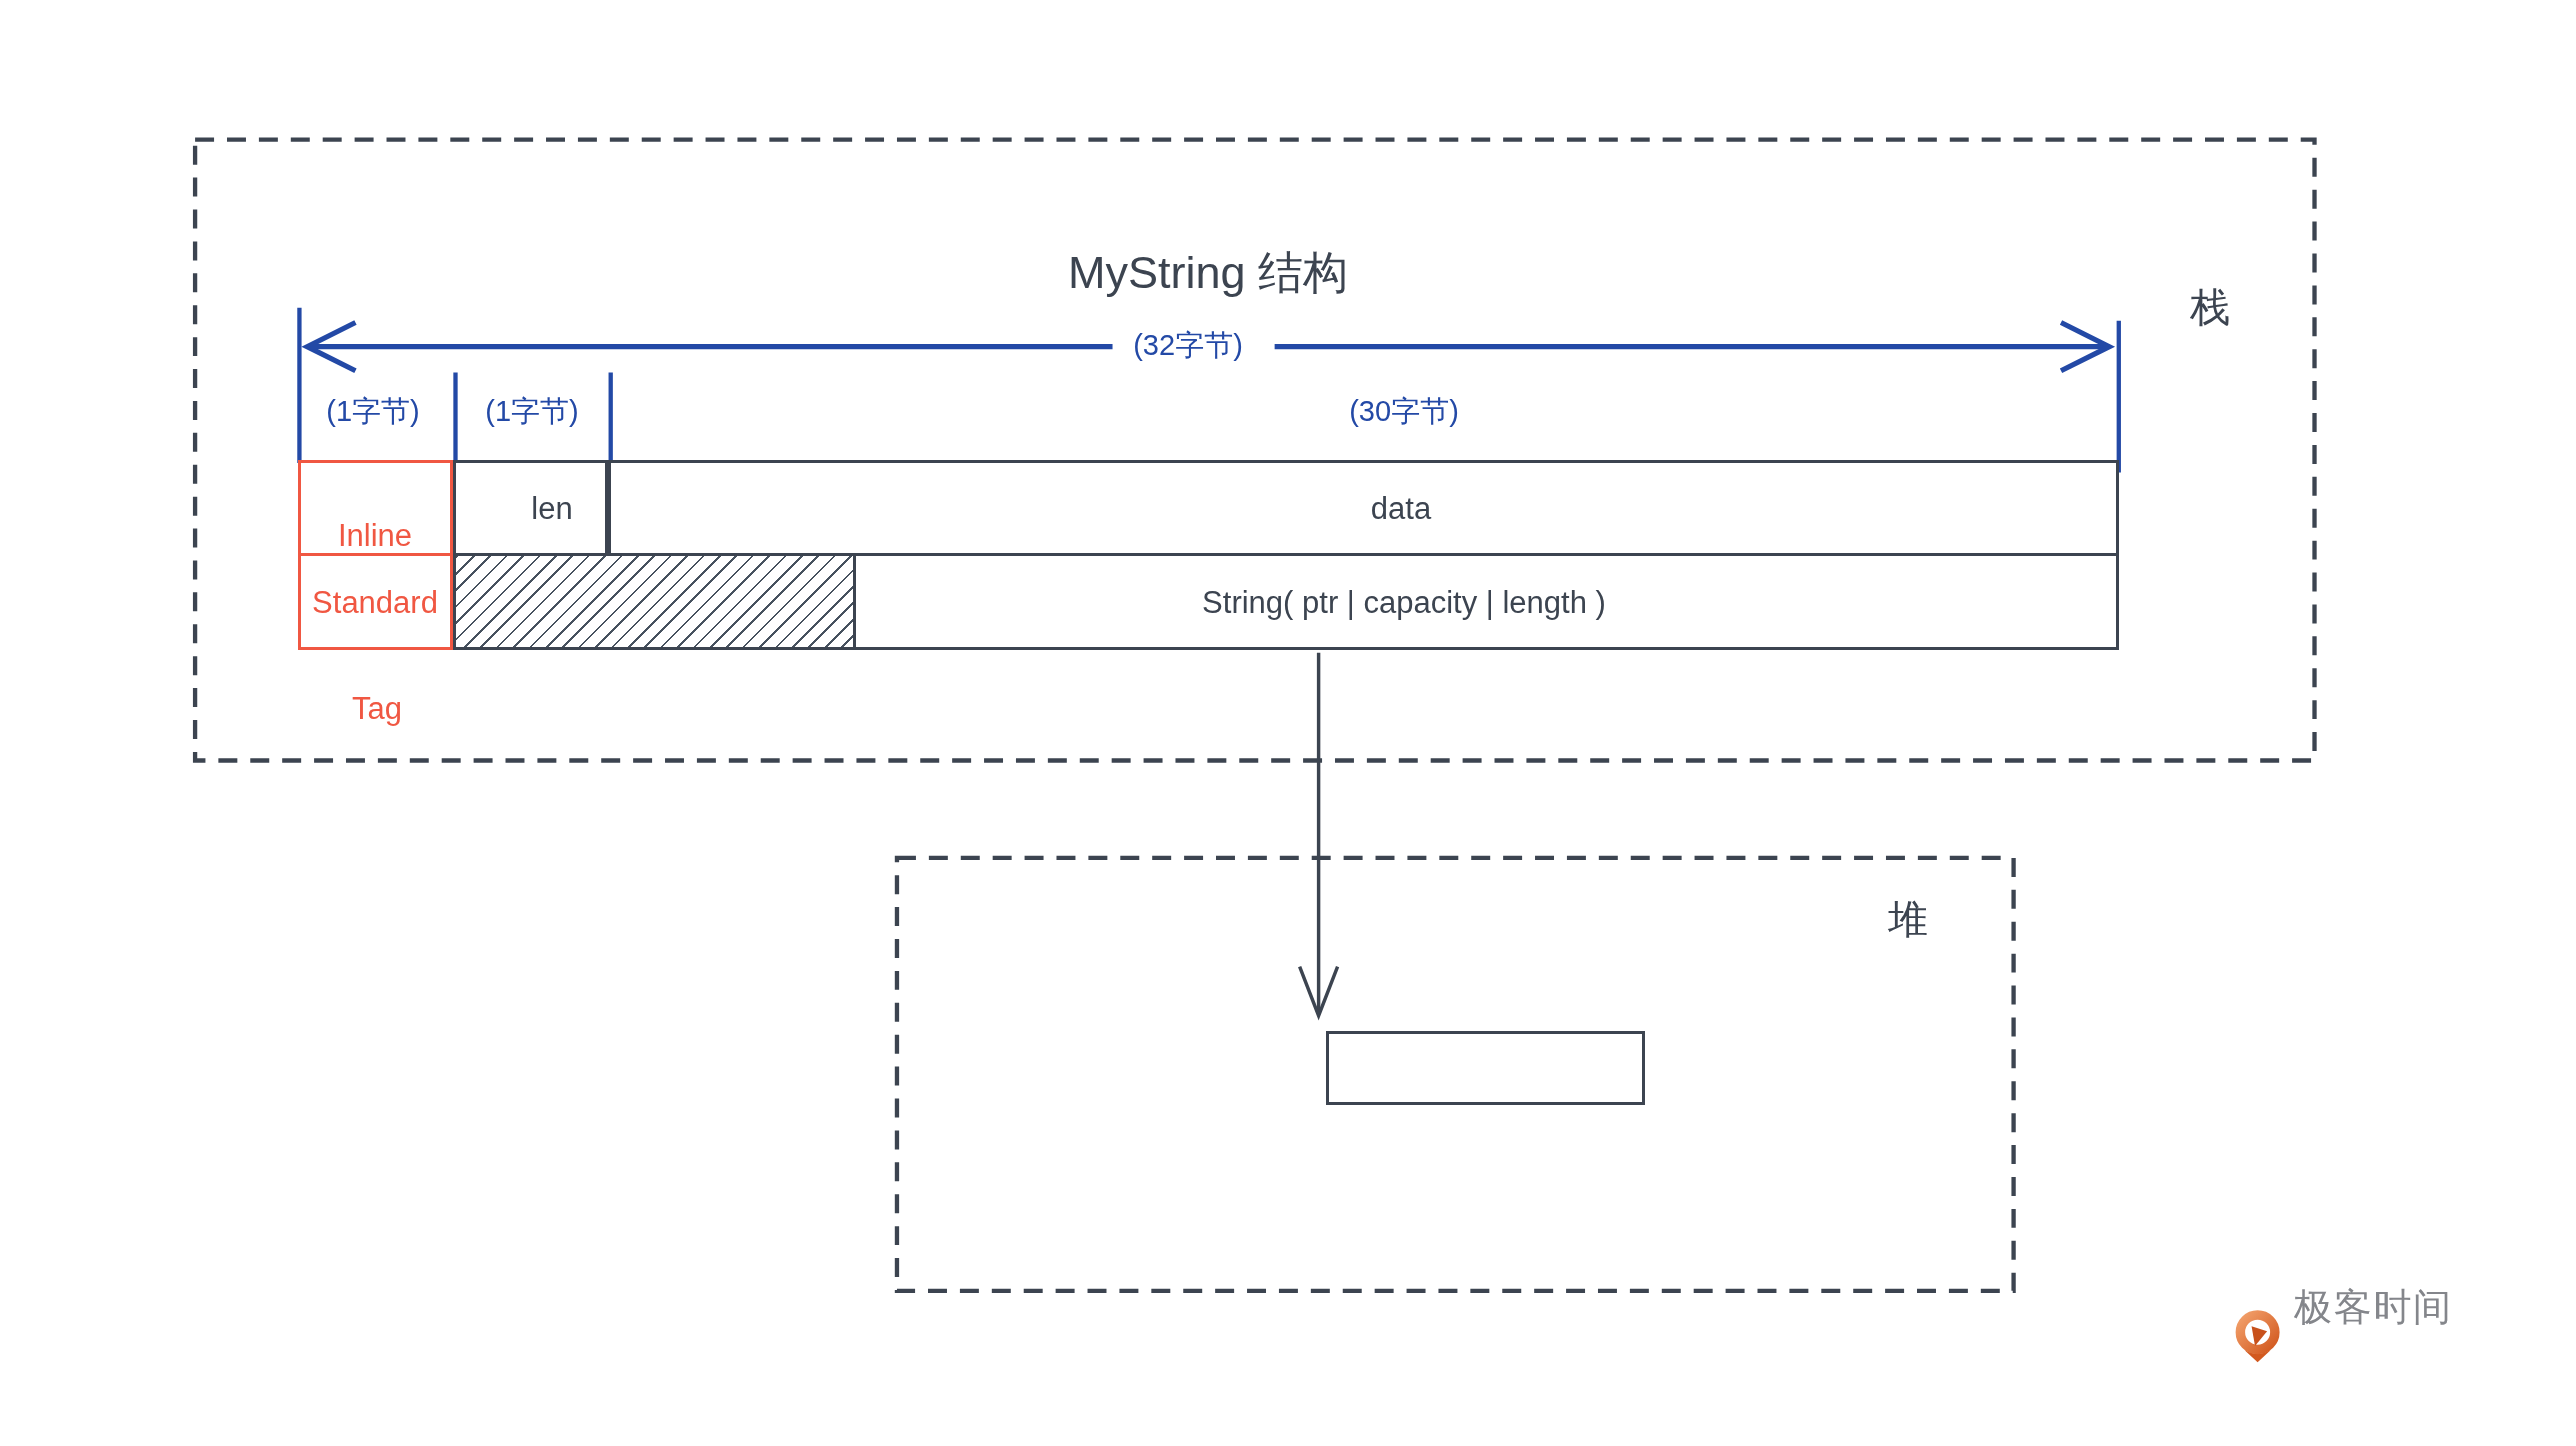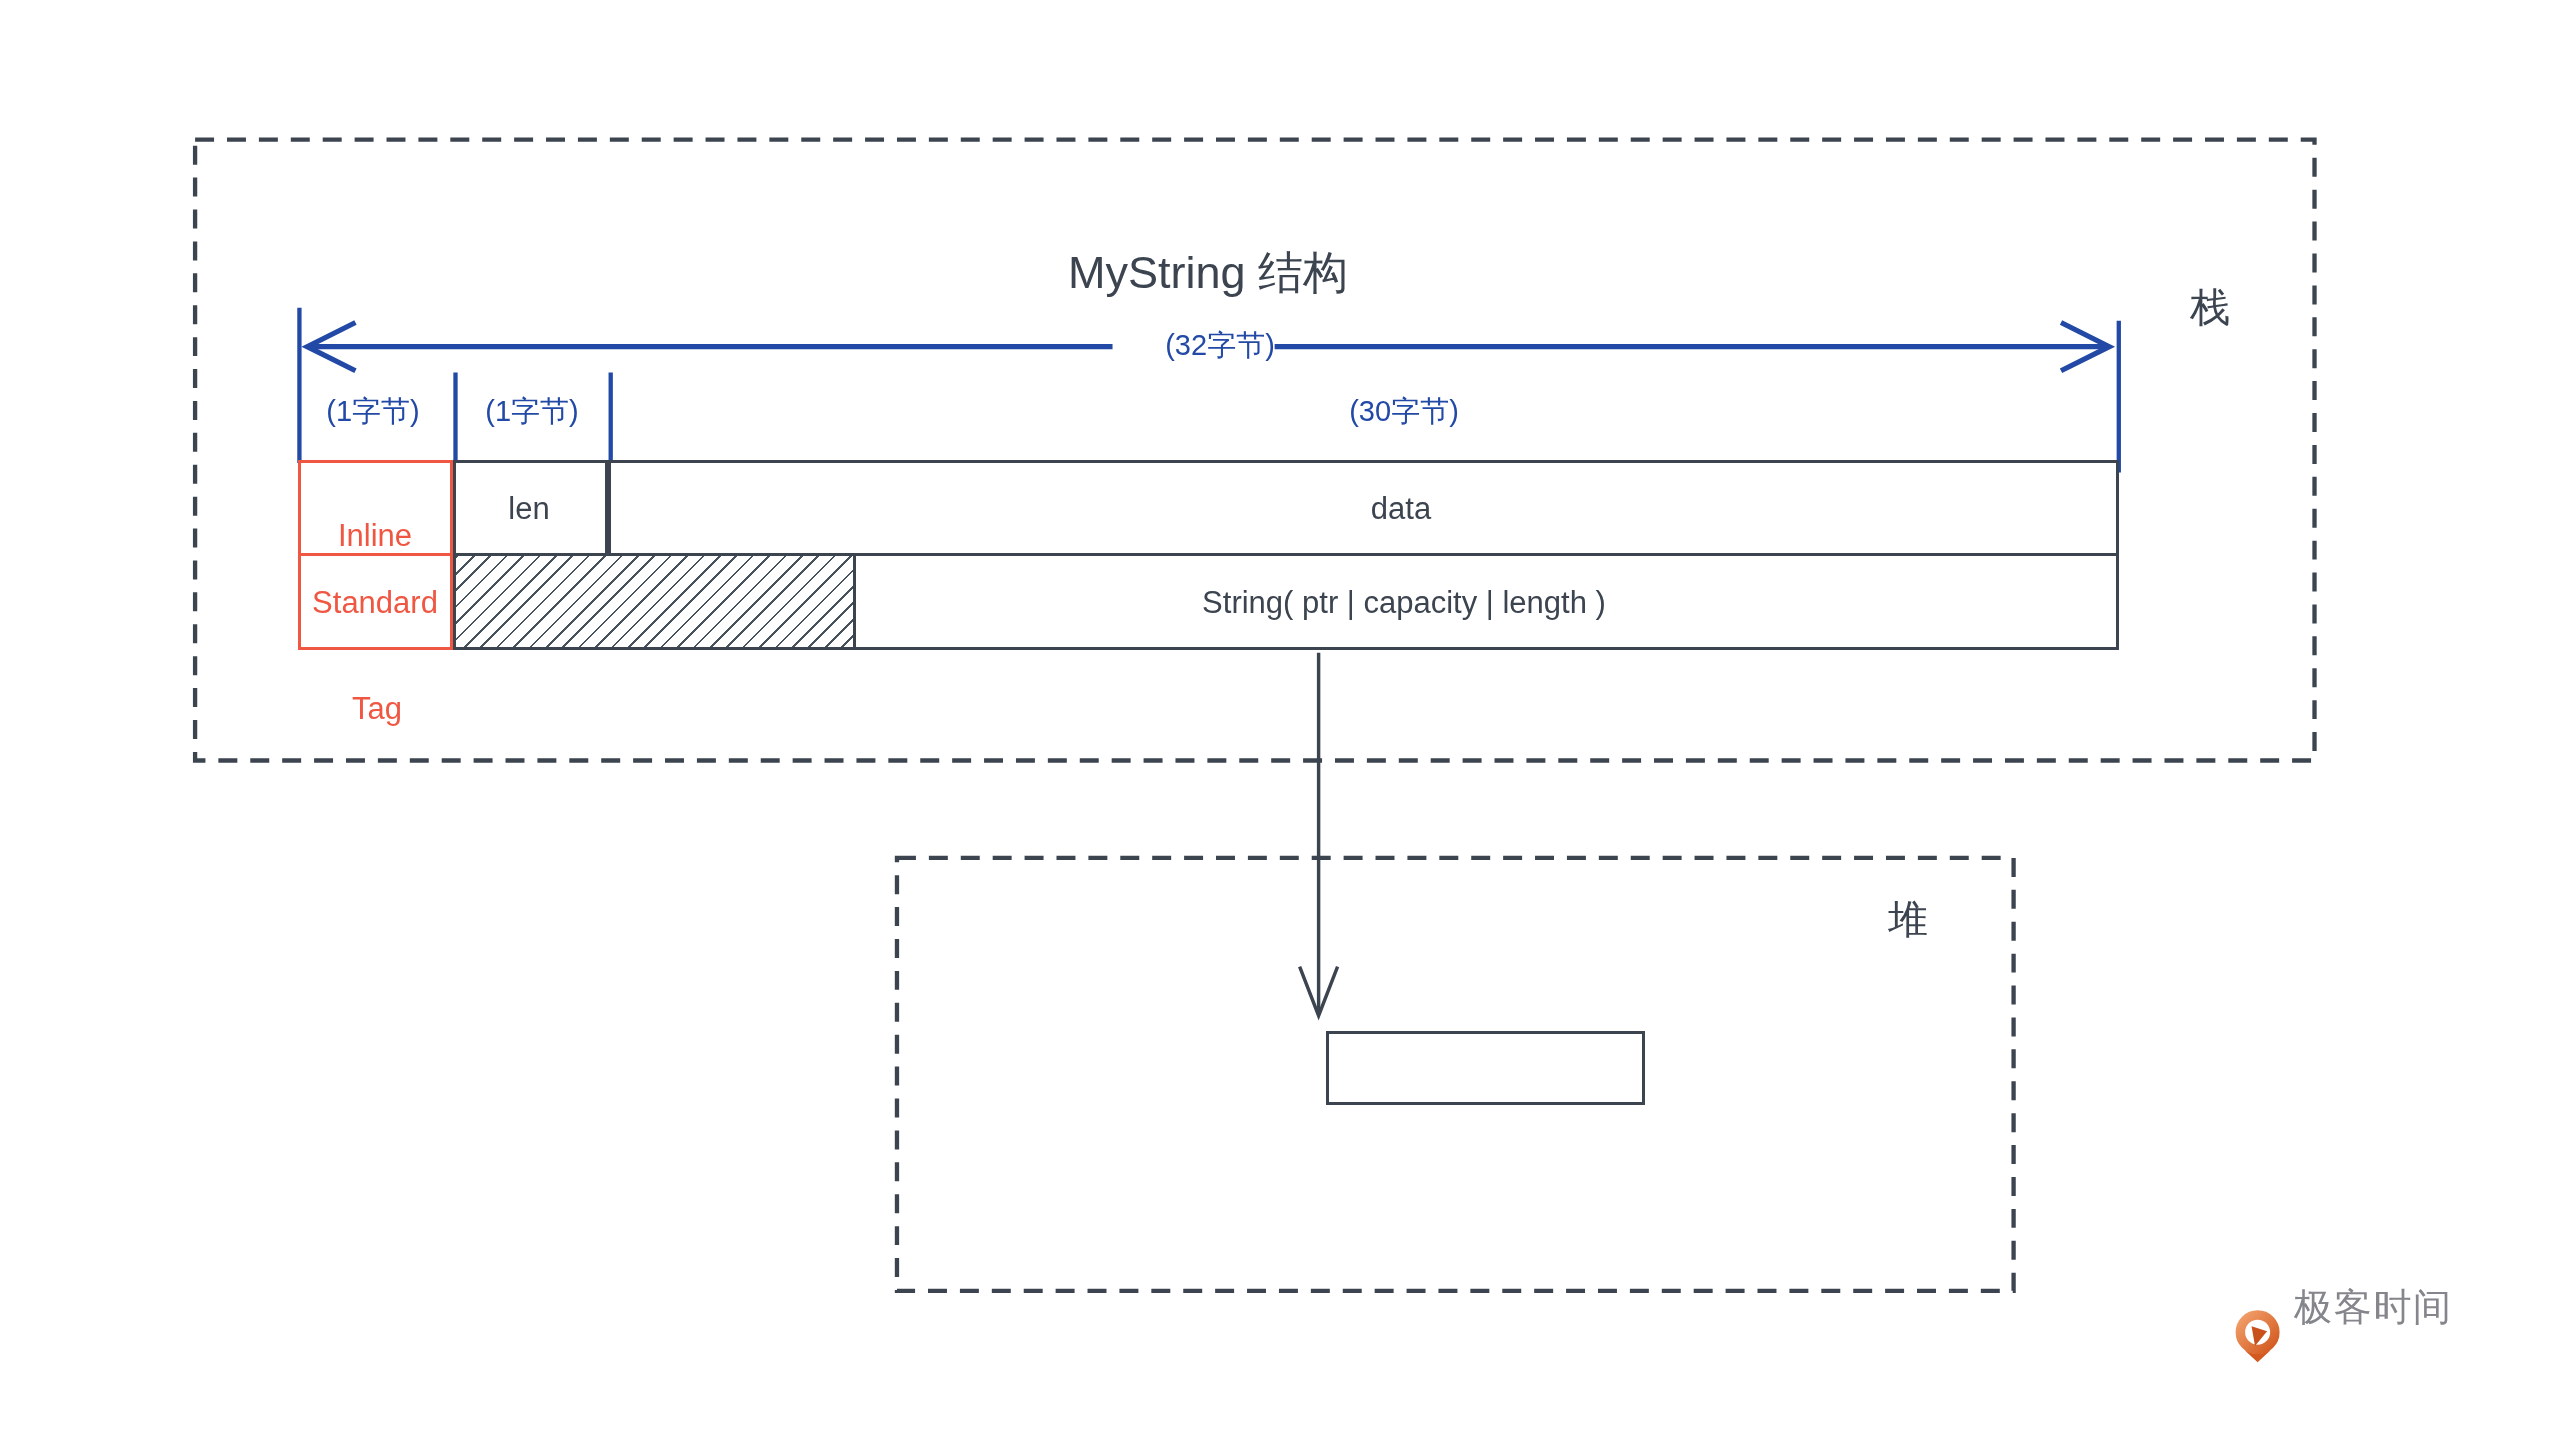--- a/index.html
+++ b/index.html
@@ -90,27 +90,27 @@
   <div class="box red-border" style="left:298px;top:553px;width:155px;height:97px;"></div>
   <div class="box ink-border hatch" style="left:453px;top:553px;width:403px;height:97px;"></div>
   <div class="box ink-border no-left" style="left:856px;top:553px;width:1263px;height:97px;"></div>
 
   <div class="box ink-border" style="left:1326px;top:1031px;width:319px;height:74px;"></div>
 
   <div class="lbl title" style="left:1208px;top:230px;">MyString 结构</div>
   <div class="lbl region" style="left:2210px;top:307px;">栈</div>
   <div class="lbl region" style="left:1908px;top:919px;">堆</div>
 
-  <div class="lbl dim" style="left:1188px;top:345px;margin-left:32px;">(32字节)</div>
+  <div class="lbl dim" style="left:1188px;top:345px;">(32字节)</div>
   <div class="lbl dim" style="left:373px;top:411px;">(1字节)</div>
   <div class="lbl dim" style="left:532px;top:411px;">(1字节)</div>
   <div class="lbl dim" style="left:1404px;top:411px;">(30字节)</div>
 
   <div class="lbl red-label" style="left:375px;top:509px;margin-top:26px;">Inline</div>
-  <div class="lbl cell-label" style="left:529px;top:508px;">len</div>
+  <div class="lbl cell-label" style="left:552px;top:508px;">len</div>
   <div class="lbl cell-label" style="left:1401px;top:508px;">data</div>
 
   <div class="lbl red-label" style="left:375px;top:602px;">Standard</div>
   <div class="lbl cell-label" style="left:1404px;top:602px;">String( ptr | capacity | length )</div>
 
   <div class="lbl red-label" style="left:377px;top:708px;">Tag</div>
 
   <div class="brand-text">极客时间</div>
 
 </div>

